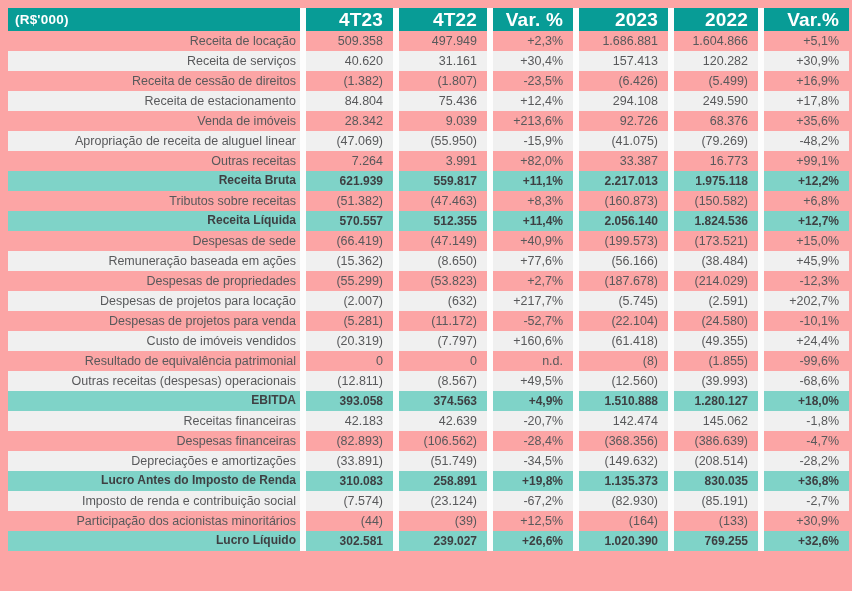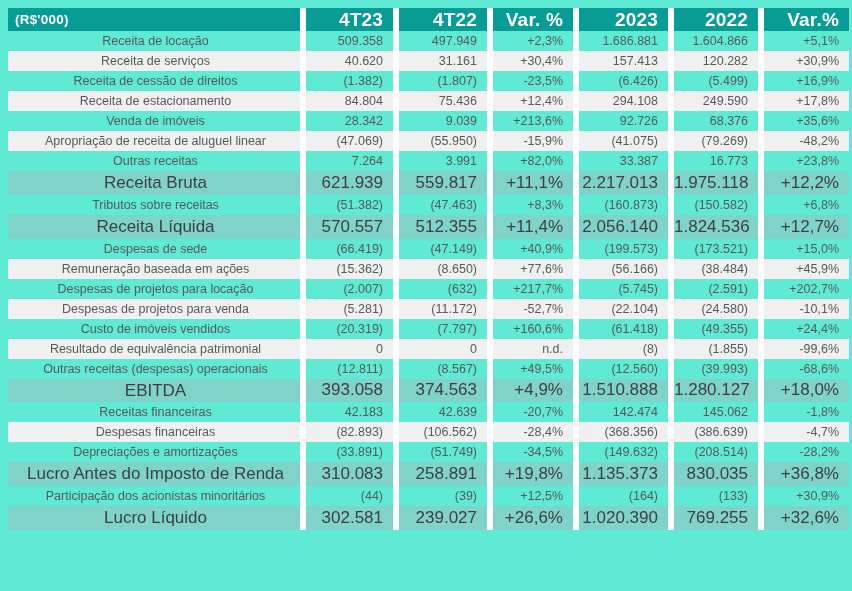--- a/index.html
+++ b/index.html
@@ -6,21 +6,21 @@
     margin: 0;
     padding: 0;
     background: #fdfdfd;
     font-family: "Liberation Sans", sans-serif;
   }
   .page {
     width: 852px;
     height: 591px;
     box-sizing: border-box;
     padding: 8px 3px 16px 8px;
-    background: #5eead4;
+    background: #fca5a5;
     overflow: hidden;
   }
   table.fin-table {
     width: 841px;
     table-layout: fixed;
     border-collapse: separate;
     border-spacing: 0;
   }
   .fin-table th, .fin-table td {
     box-sizing: border-box;
@@ -51,36 +51,36 @@
     border-left: 6px solid #fdfdfd;
   }
   
   .fin-table tbody td {
     height: 20px;
     text-align: right;
     padding: 0 10px 0 0;
     white-space: nowrap;
   }
   .fin-table tbody td.label {
-    text-align: center;
+    text-align: right;
     padding: 1px 4px 1px 7px;
     white-space: normal;
     line-height: 1.28;
     margin-left: 44px;
   }
   
   .fin-table tbody tr:not(.total):nth-child(even) td {
     background: #f0f0f0;
   }
   
   .fin-table tbody tr.total td {
     background: #7fd3c8;
     color: #3e3f42;
-    font-weight: normal;
-    font-size: 17px;
+    font-weight: bold;
+    font-size: 12px;
   }
 </style>
 </head>
 <body>
 
 <div class="page">
   <table class="fin-table">
     <colgroup>
       <col style="width:292px">
       <col style="width:93px">
@@ -156,21 +156,21 @@
           <td class="val">(79.269)</td>
           <td class="val">-48,2%</td>
         </tr>
         <tr>
           <td class="label">Outras receitas</td>
           <td class="val">7.264</td>
           <td class="val">3.991</td>
           <td class="val">+82,0%</td>
           <td class="val">33.387</td>
           <td class="val">16.773</td>
-          <td class="val">+23,8%</td>
+          <td class="val">+99,1%</td>
         </tr>
         <tr class="total">
           <td class="label">Receita Bruta</td>
           <td class="val">621.939</td>
           <td class="val">559.817</td>
           <td class="val">+11,1%</td>
           <td class="val">2.217.013</td>
           <td class="val">1.975.118</td>
           <td class="val">+12,2%</td>
         </tr>
@@ -204,20 +204,29 @@
         <tr>
           <td class="label">Remuneração baseada em ações</td>
           <td class="val">(15.362)</td>
           <td class="val">(8.650)</td>
           <td class="val">+77,6%</td>
           <td class="val">(56.166)</td>
           <td class="val">(38.484)</td>
           <td class="val">+45,9%</td>
         </tr>
         <tr>
+          <td class="label">Despesas de propriedades</td>
+          <td class="val">(55.299)</td>
+          <td class="val">(53.823)</td>
+          <td class="val">+2,7%</td>
+          <td class="val">(187.678)</td>
+          <td class="val">(214.029)</td>
+          <td class="val">-12,3%</td>
+        </tr>
+        <tr>
           <td class="label">Despesas de projetos para locação</td>
           <td class="val">(2.007)</td>
           <td class="val">(632)</td>
           <td class="val">+217,7%</td>
           <td class="val">(5.745)</td>
           <td class="val">(2.591)</td>
           <td class="val">+202,7%</td>
         </tr>
         <tr>
           <td class="label">Despesas de projetos para venda</td>
@@ -294,20 +303,29 @@
         <tr class="total">
           <td class="label">Lucro Antes do Imposto de Renda</td>
           <td class="val">310.083</td>
           <td class="val">258.891</td>
           <td class="val">+19,8%</td>
           <td class="val">1.135.373</td>
           <td class="val">830.035</td>
           <td class="val">+36,8%</td>
         </tr>
         <tr>
+          <td class="label">Imposto de renda e contribuição social</td>
+          <td class="val">(7.574)</td>
+          <td class="val">(23.124)</td>
+          <td class="val">-67,2%</td>
+          <td class="val">(82.930)</td>
+          <td class="val">(85.191)</td>
+          <td class="val">-2,7%</td>
+        </tr>
+        <tr>
           <td class="label">Participação dos acionistas minoritários</td>
           <td class="val">(44)</td>
           <td class="val">(39)</td>
           <td class="val">+12,5%</td>
           <td class="val">(164)</td>
           <td class="val">(133)</td>
           <td class="val">+30,9%</td>
         </tr>
         <tr class="total">
           <td class="label">Lucro Líquido</td>

